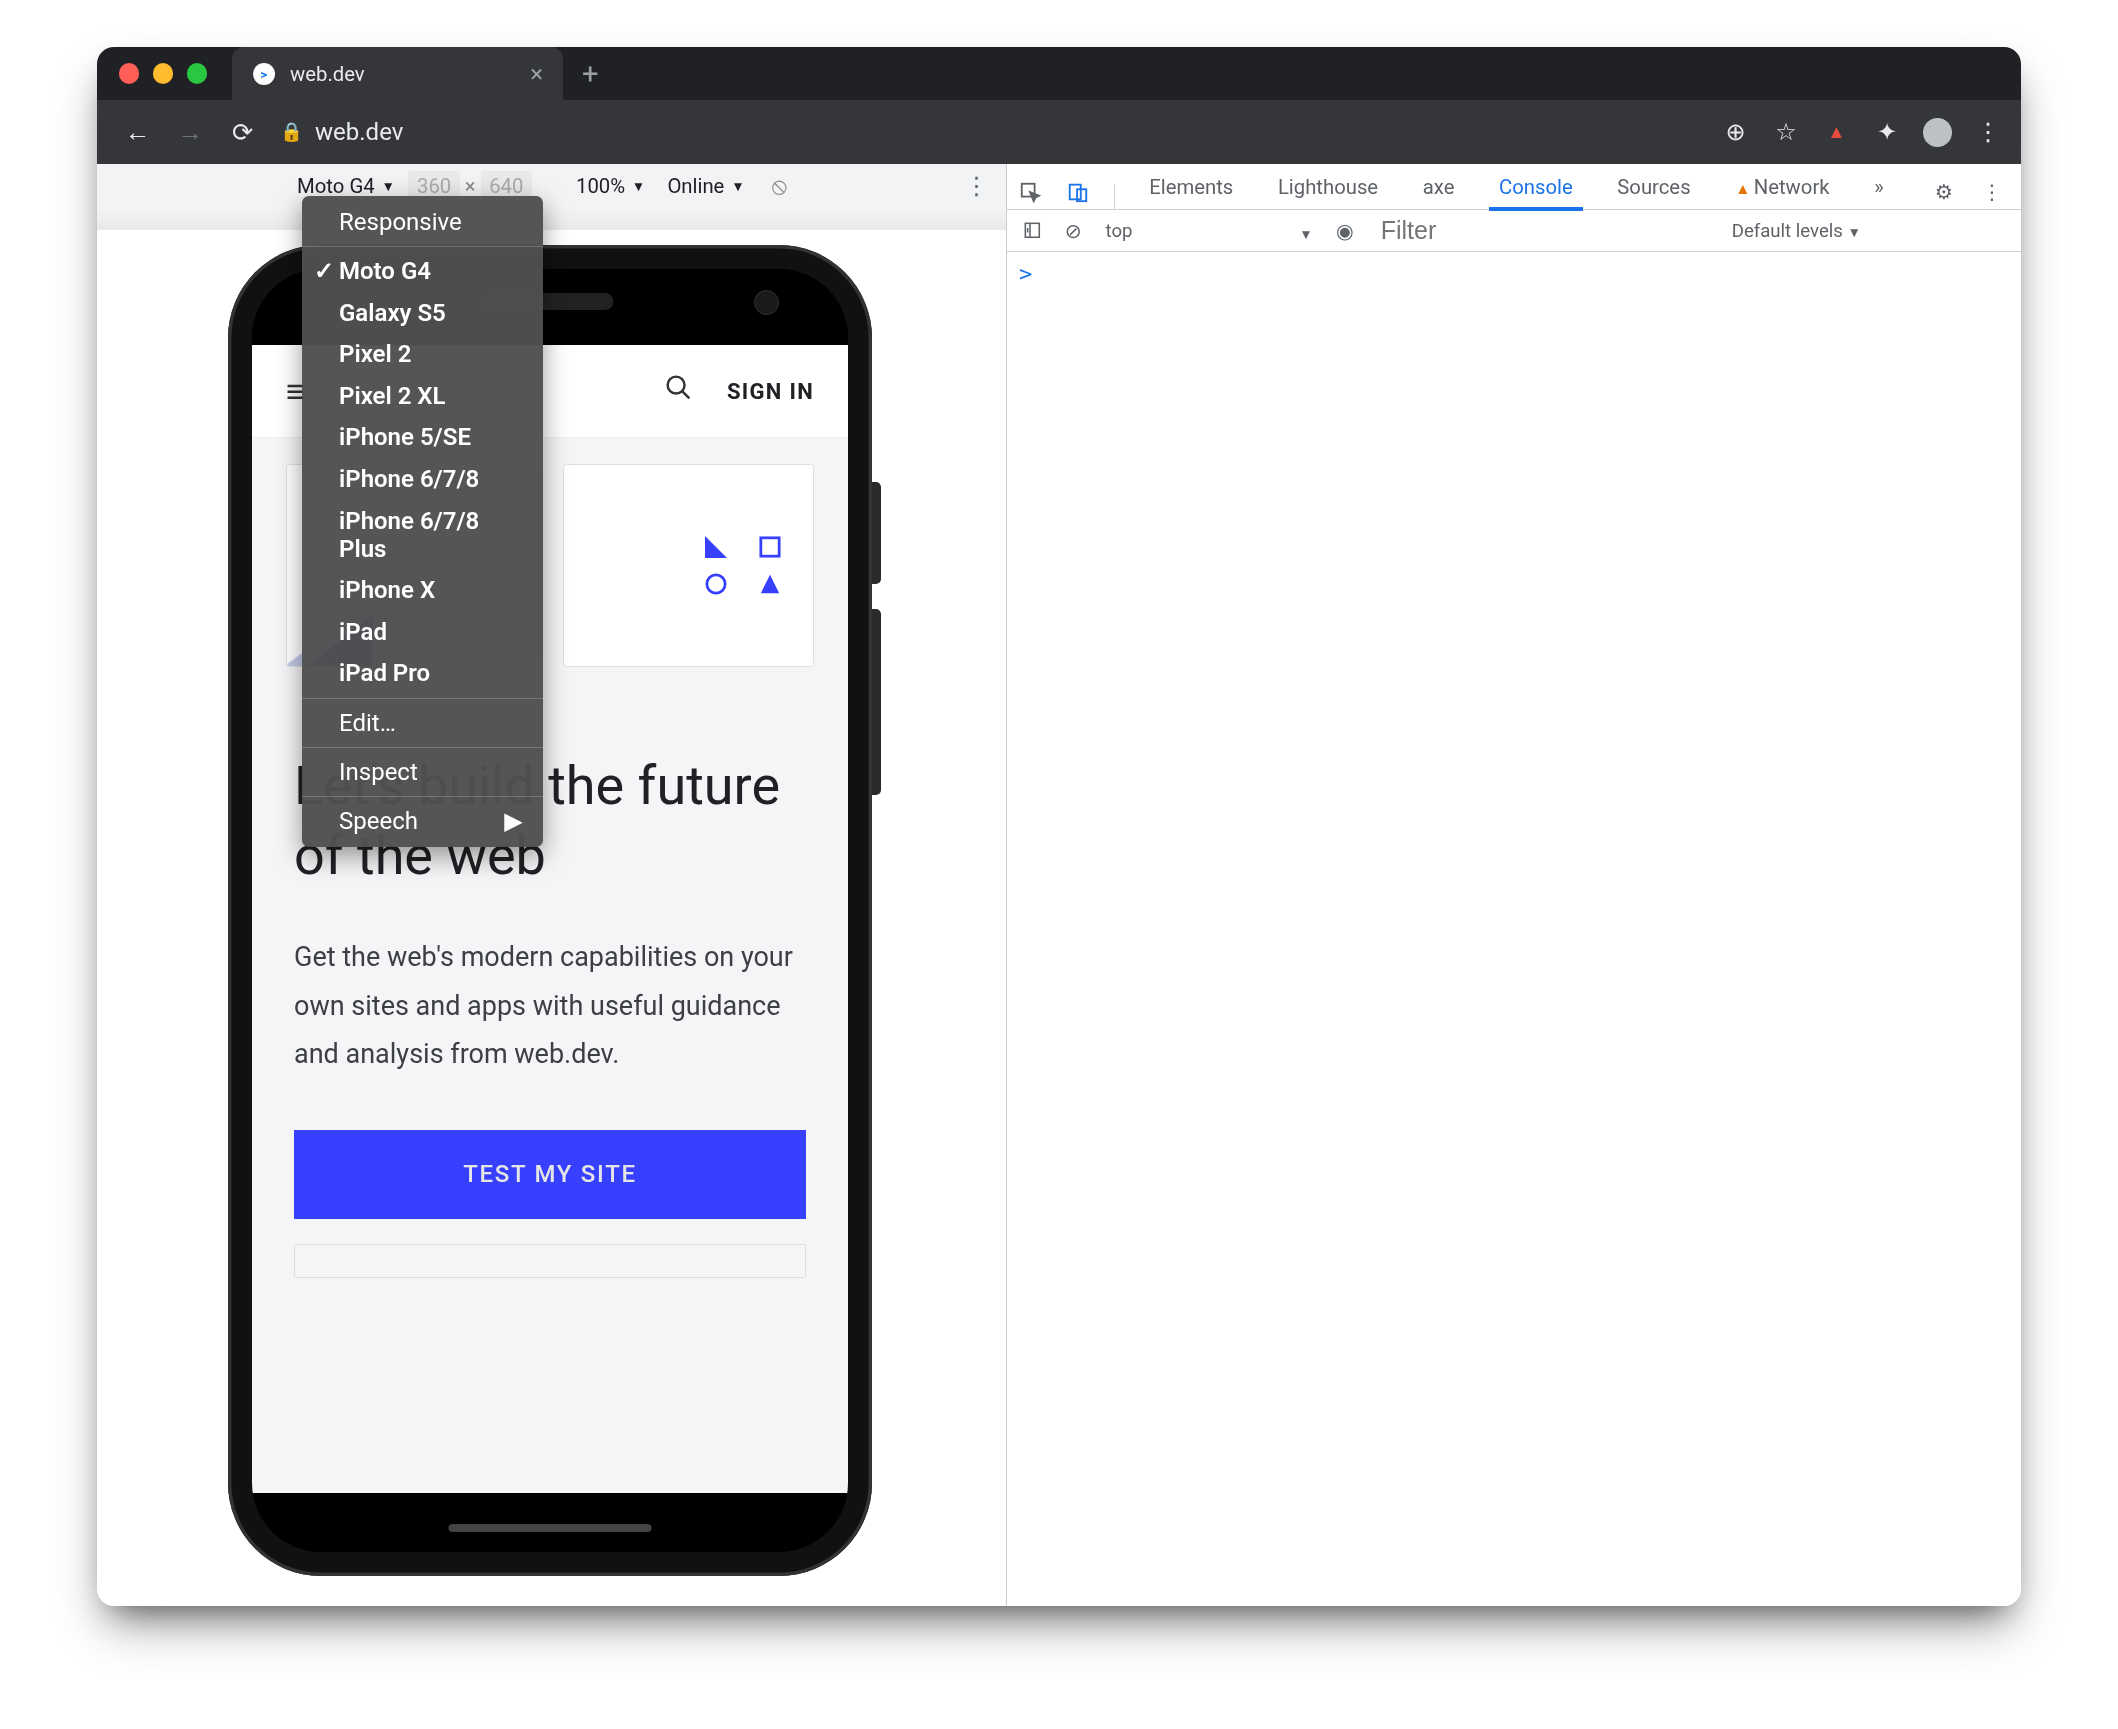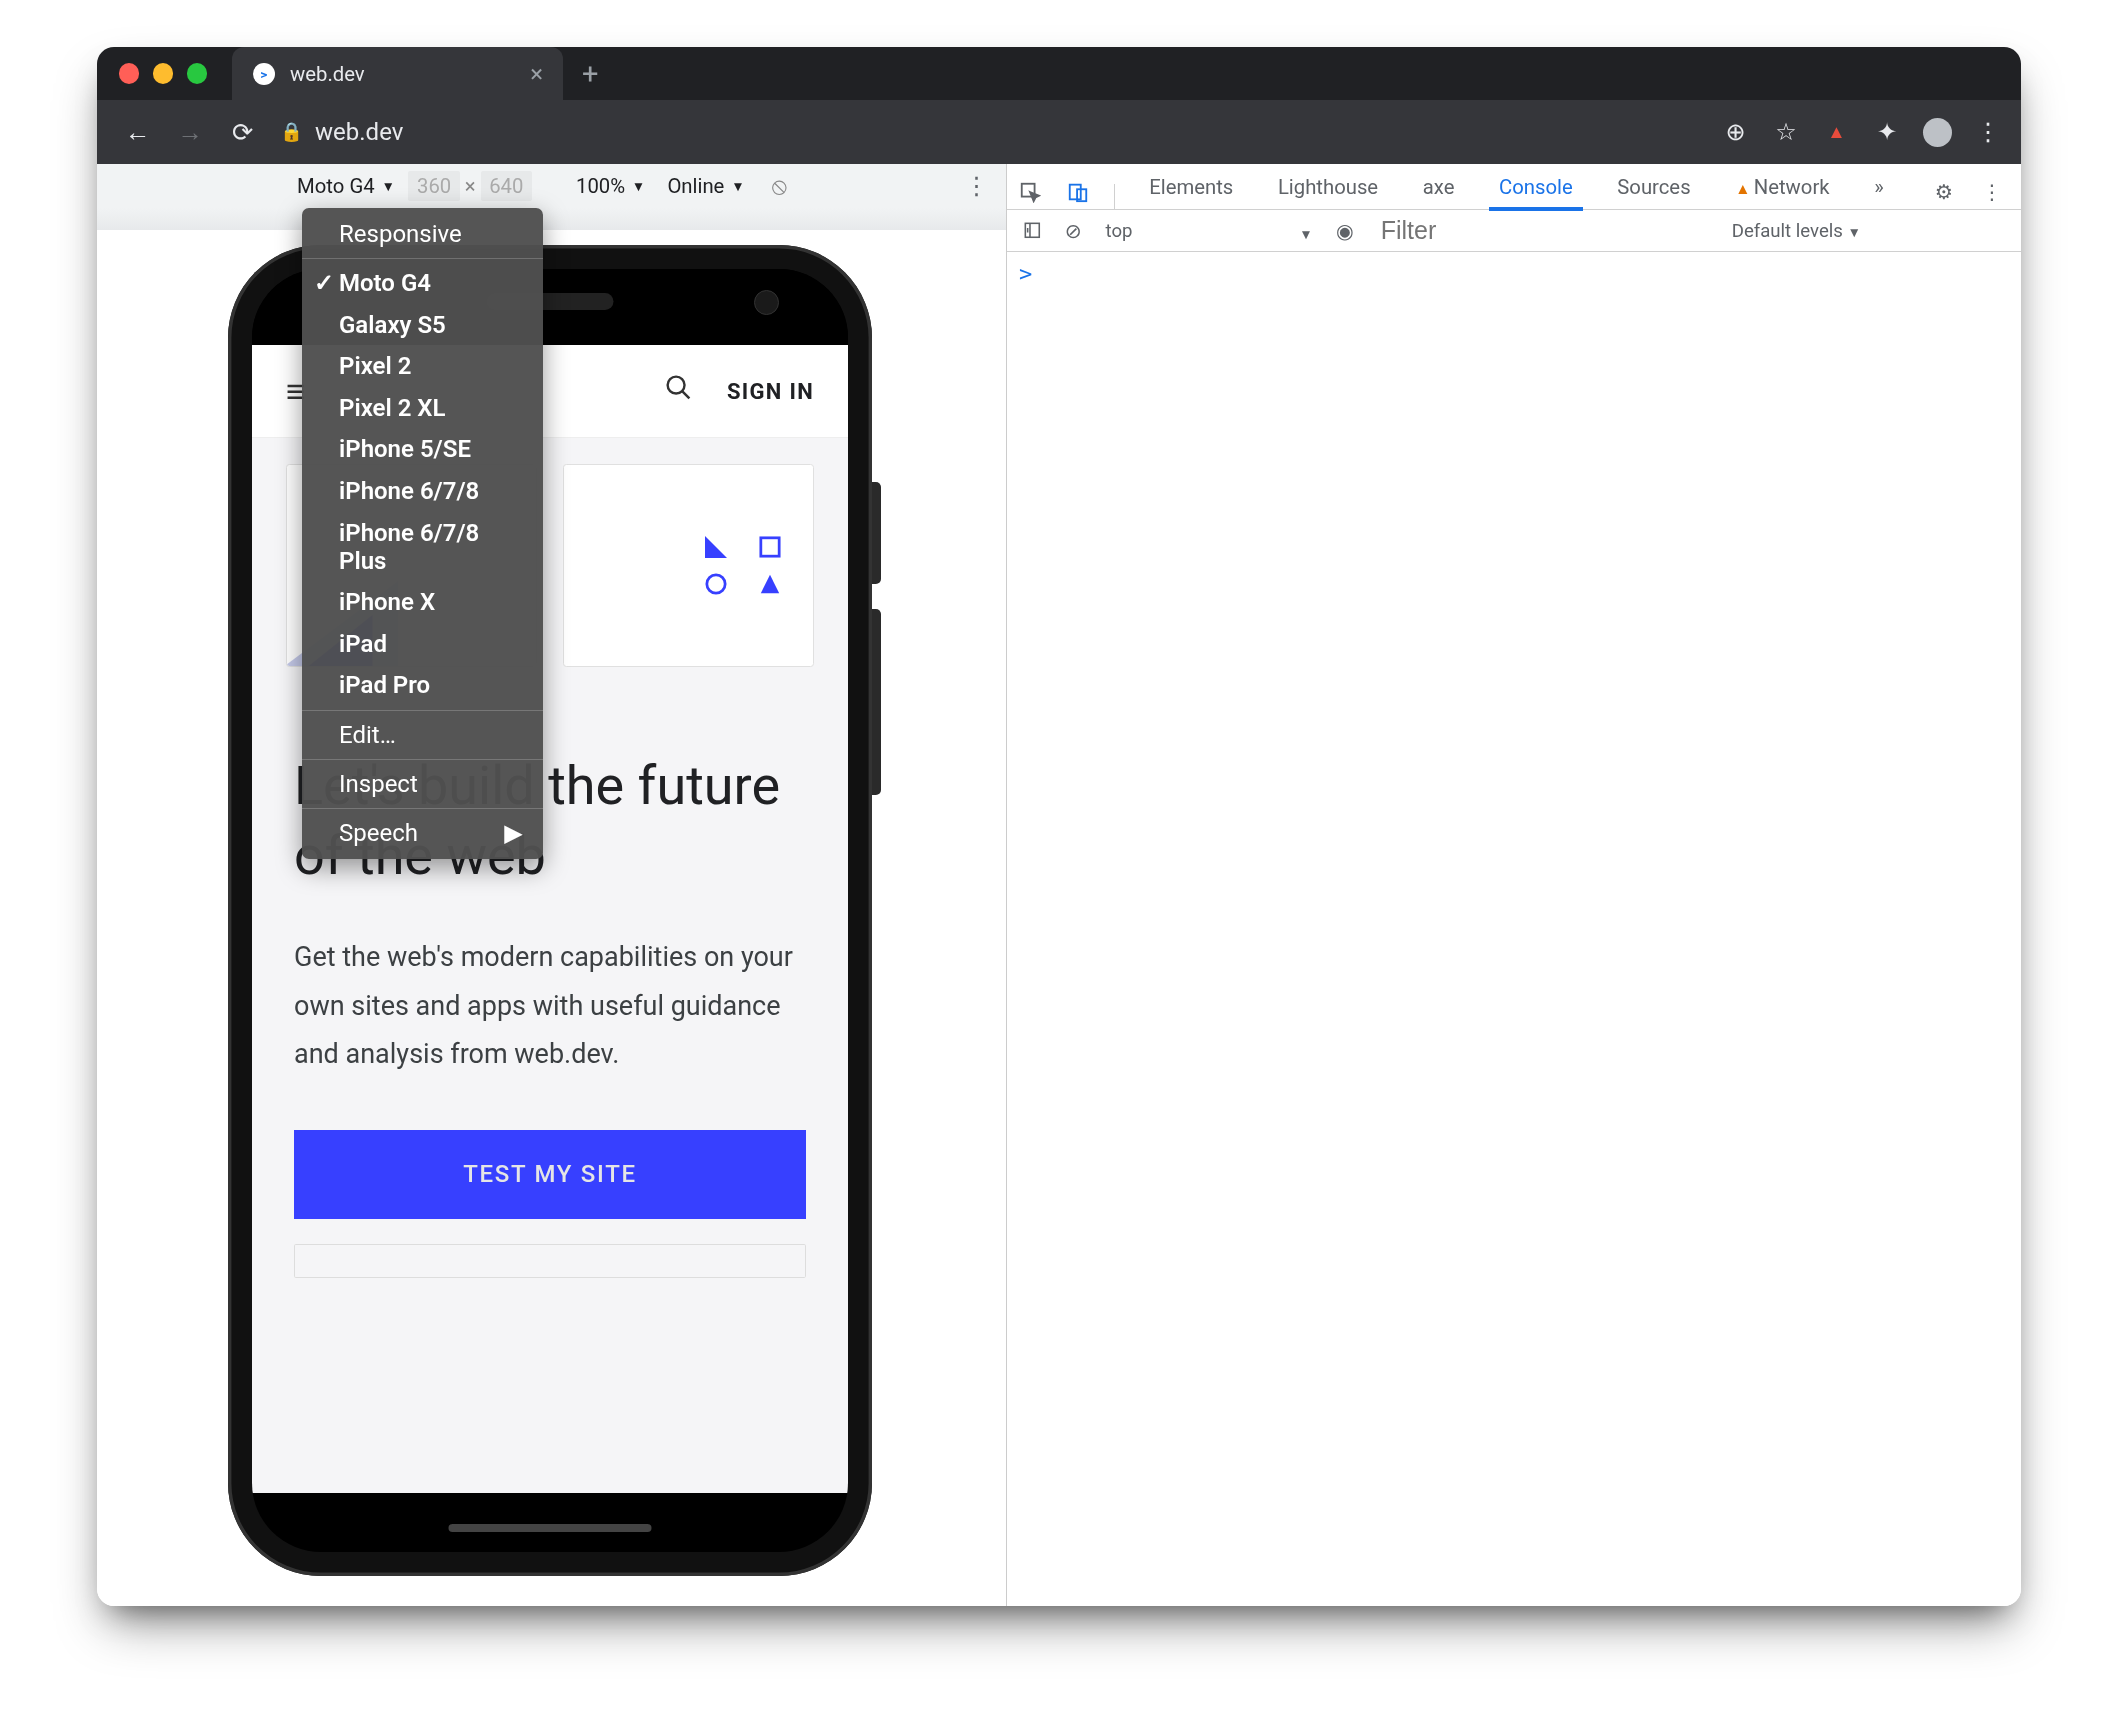--- a/index.html
+++ b/index.html
@@ -46,21 +46,21 @@
 .card{flex:1;height:203px;background:#fff;border:0.8px solid #e0e0e0;border-radius:3.4px;padding:15.3px}
 .shapes{display:grid;grid-template-columns:1fr 1fr;gap:15.3px;width:93px;margin-left:auto}
 .sh{width:22px;height:22px}
 .hero{padding:42px 42px 34px 42px}
 .h1{font-size:54px;font-weight:400;color:#202124;line-height:1.3;margin:0 0 42px 0}
 .sub{font-size:27px;color:#3c4043;line-height:1.8;margin:0 0 51px 0}
 .cta{background:#3740ff;color:#e5e5e5;text-align:center;padding:30.5px;font-size:24px;font-weight:500;letter-spacing:1.7px}
 .secbtn{margin-top:25.4px;border:0.8px solid #ddd;height:34px;border-radius:1.7px}
 .homeind{position:absolute;bottom:20.3px;left:50%;transform:translateX(-50%);width:203px;height:8.5px;background:#444;border-radius:8.5px}
 
-.dropdown{position:absolute;left:302px;top:208px;width:241px;background:rgba(80,80,80,.97);border-radius:6.8px;color:#fff;font-size:24px;padding:5.1px 0;box-shadow:0 8.5px 25.4px rgba(0,0,0,.4);z-index:50}
+.dropdown{position:absolute;left:302px;top:196px;width:241px;background:rgba(80,80,80,.97);border-radius:6.8px;color:#fff;font-size:24px;padding:5.1px 0;box-shadow:0 8.5px 25.4px rgba(0,0,0,.4);z-index:50}
 .dditem{padding:6.8px 15.3px 6.8px 37px;position:relative;cursor:pointer}
 .dditem.check::before{content:'✓';position:absolute;left:12px}
 .dditem.bold{font-weight:600}
 .ddsep{height:0.8px;background:rgba(255,255,255,.2);margin:3.4px 0}
 .ddarrow{float:right;margin-right:5.1px}
 
 .right{flex:1;display:flex;flex-direction:column;background:#fff}
 .dttabs{height:46px;border-bottom:0.8px solid #d0d0d0;display:flex;align-items:flex-end;padding:0 6px;font-size:20.3px;color:#5f6368;gap:14px}
 .dttab{padding:10.2px 15.3px;cursor:pointer;position:relative}
 .dttab.active{color:#1a73e8}

